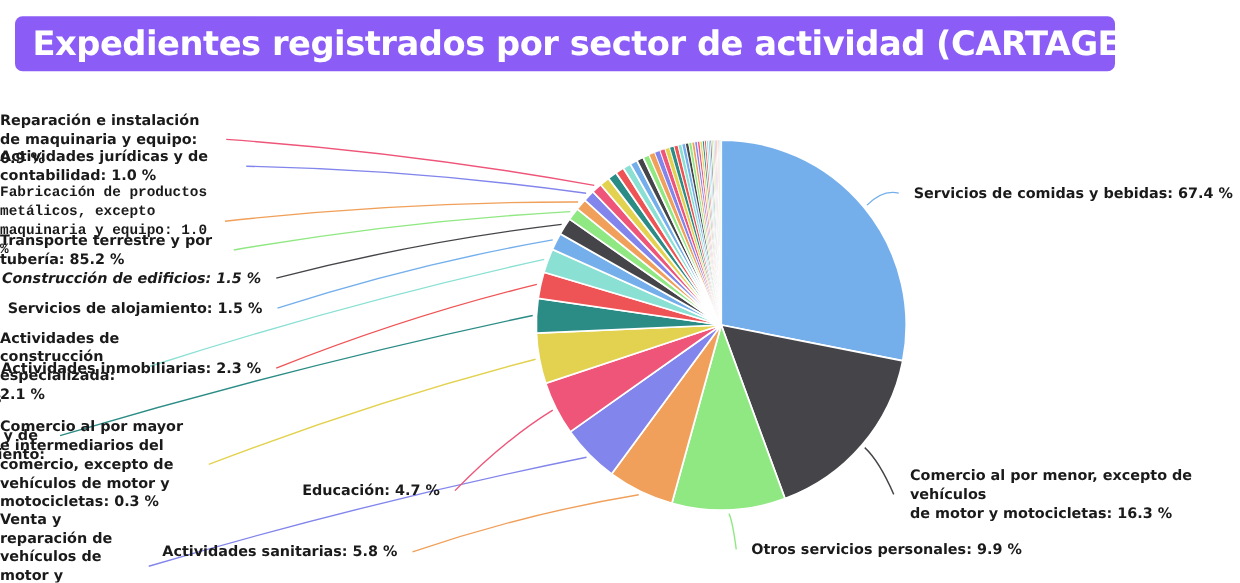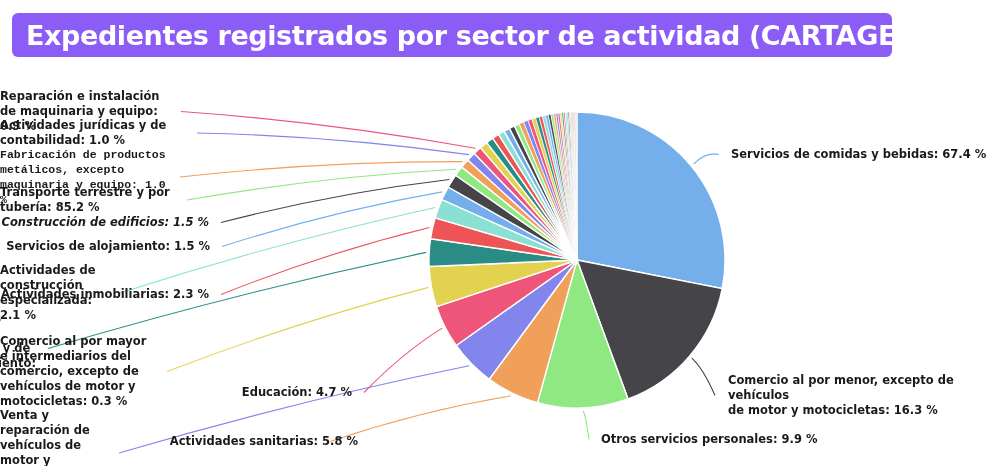--- a/index.html
+++ b/index.html
@@ -137,21 +137,21 @@
         <path d="M 462.5 99.6 Q 321.2 99.3 180.0 115.0" fill="none" stroke="#F0A05A" stroke-width="1.1"></path>
         <path d="M 468.9 92.6 Q 332.9 73.8 197.0 71.0" fill="none" stroke="#8285EB" stroke-width="1.1"></path>
         <path d="M 475.4 86.3 Q 328.2 59.9 181.0 49.5" fill="none" stroke="#EE5579" stroke-width="1.1"></path>
       </g>
   </svg>
   <div id="labels-layer">
       <div class="callout-label right-side" style="left: 731px; top: 85px;">Servicios de comidas y bebidas: 67.4 %</div>
       <div class="callout-label right-side" style="left: 728px; top: 311px;">Comercio al por menor, excepto de vehículos
 de motor y motocicletas: 16.3 %</div>
       <div class="callout-label right-side" style="left: 601px; top: 370px;">Otros servicios personales: 9.9 %</div>
-      <div class="callout-label left-side" style="right: 634px; top: 372px;">Actividades sanitarias: 5.8 %</div>
+      <div class="callout-label left-side" style="right: 674px; top: 372px;">Actividades sanitarias: 5.8 %</div>
       <div class="callout-label left-side" style="right: 885px; top: 346px;">Venta y reparación de vehículos de motor y motocicletas: 5.1 %</div>
       <div class="callout-label left-side" style="right: 640px; top: 323px;">Educación: 4.7 %</div>
       <div class="callout-label left-side" style="right: 837px; top: 272px;">Comercio al por mayor e intermediarios del
 comercio, excepto de vehículos de motor y
 motocicletas: 0.3 %</div>
       <div class="callout-label left-side" style="right: 956px; top: 249px;">Actividades deportivas, recreativas y de entretenimiento: 3.0 %</div>
       <div class="callout-label left-side" style="right: 783px; top: 225px;">Actividades inmobiliarias: 2.3 %</div>
       <div class="callout-label left-side" style="right: 884px; top: 201px;">Actividades de construcción especializada: 2.1 %</div>
       <div class="callout-label left-side" style="right: 782px; top: 177px;">Servicios de alojamiento: 1.5 %</div>
       <div class="callout-label left-side" style="right: 783px; top: 153px; font-style: italic;">Construcción de edificios: 1.5 %</div>

